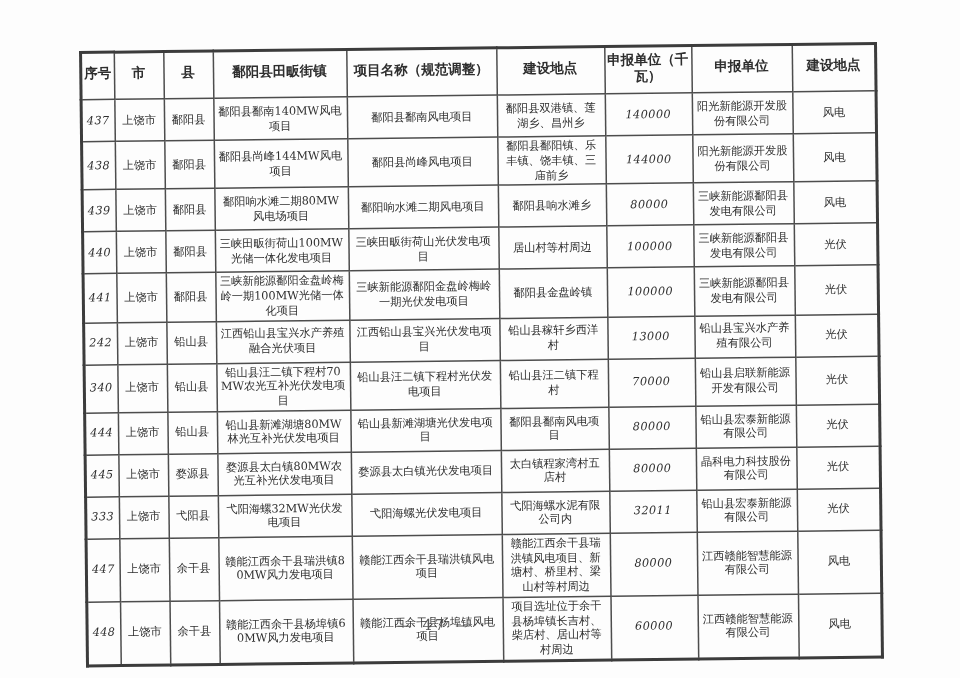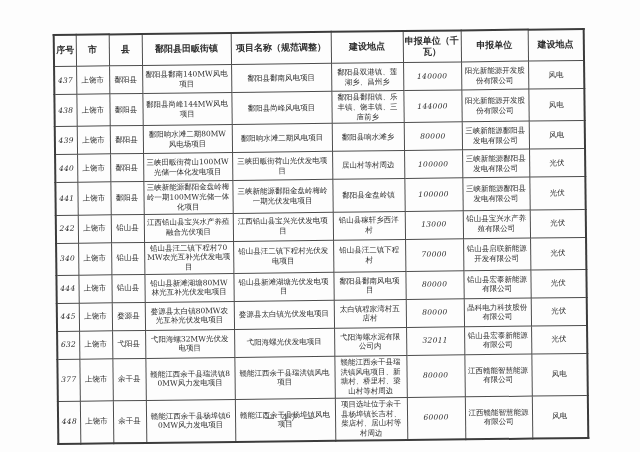--- a/index.html
+++ b/index.html
@@ -192,32 +192,32 @@
             <td>上饶市</td>
             <td>婺源县</td>
             <td>婺源县太白镇80MW农光互补光伏发电项目</td>
             <td>婺源县太白镇光伏发电项目</td>
             <td>太白镇程家湾村五店村</td>
             <td class="num">80000</td>
             <td>晶科电力科技股份有限公司</td>
             <td>光伏</td>
           </tr>
           <tr>
-            <td class="num">632</td>
+            <td class="num">333</td>
             <td>上饶市</td>
             <td>弋阳县</td>
             <td>弋阳海螺32MW光伏发电项目</td>
             <td>弋阳海螺光伏发电项目</td>
             <td>弋阳海螺水泥有限公司内</td>
             <td class="num">32011</td>
             <td>铅山县宏泰新能源有限公司</td>
             <td>光伏</td>
           </tr>
           <tr>
-            <td class="num">377</td>
+            <td class="num">447</td>
             <td>上饶市</td>
             <td>余干县</td>
             <td>赣能江西余干县瑞洪镇80MW风力发电项目</td>
             <td>赣能江西余干县瑞洪镇风电项目</td>
             <td>赣能江西余干县瑞洪镇风电项目、新塘村、桥里村、梁山村等村周边</td>
             <td class="num">80000</td>
             <td>江西赣能智慧能源有限公司</td>
             <td>风电</td>
           </tr>
           <tr>

